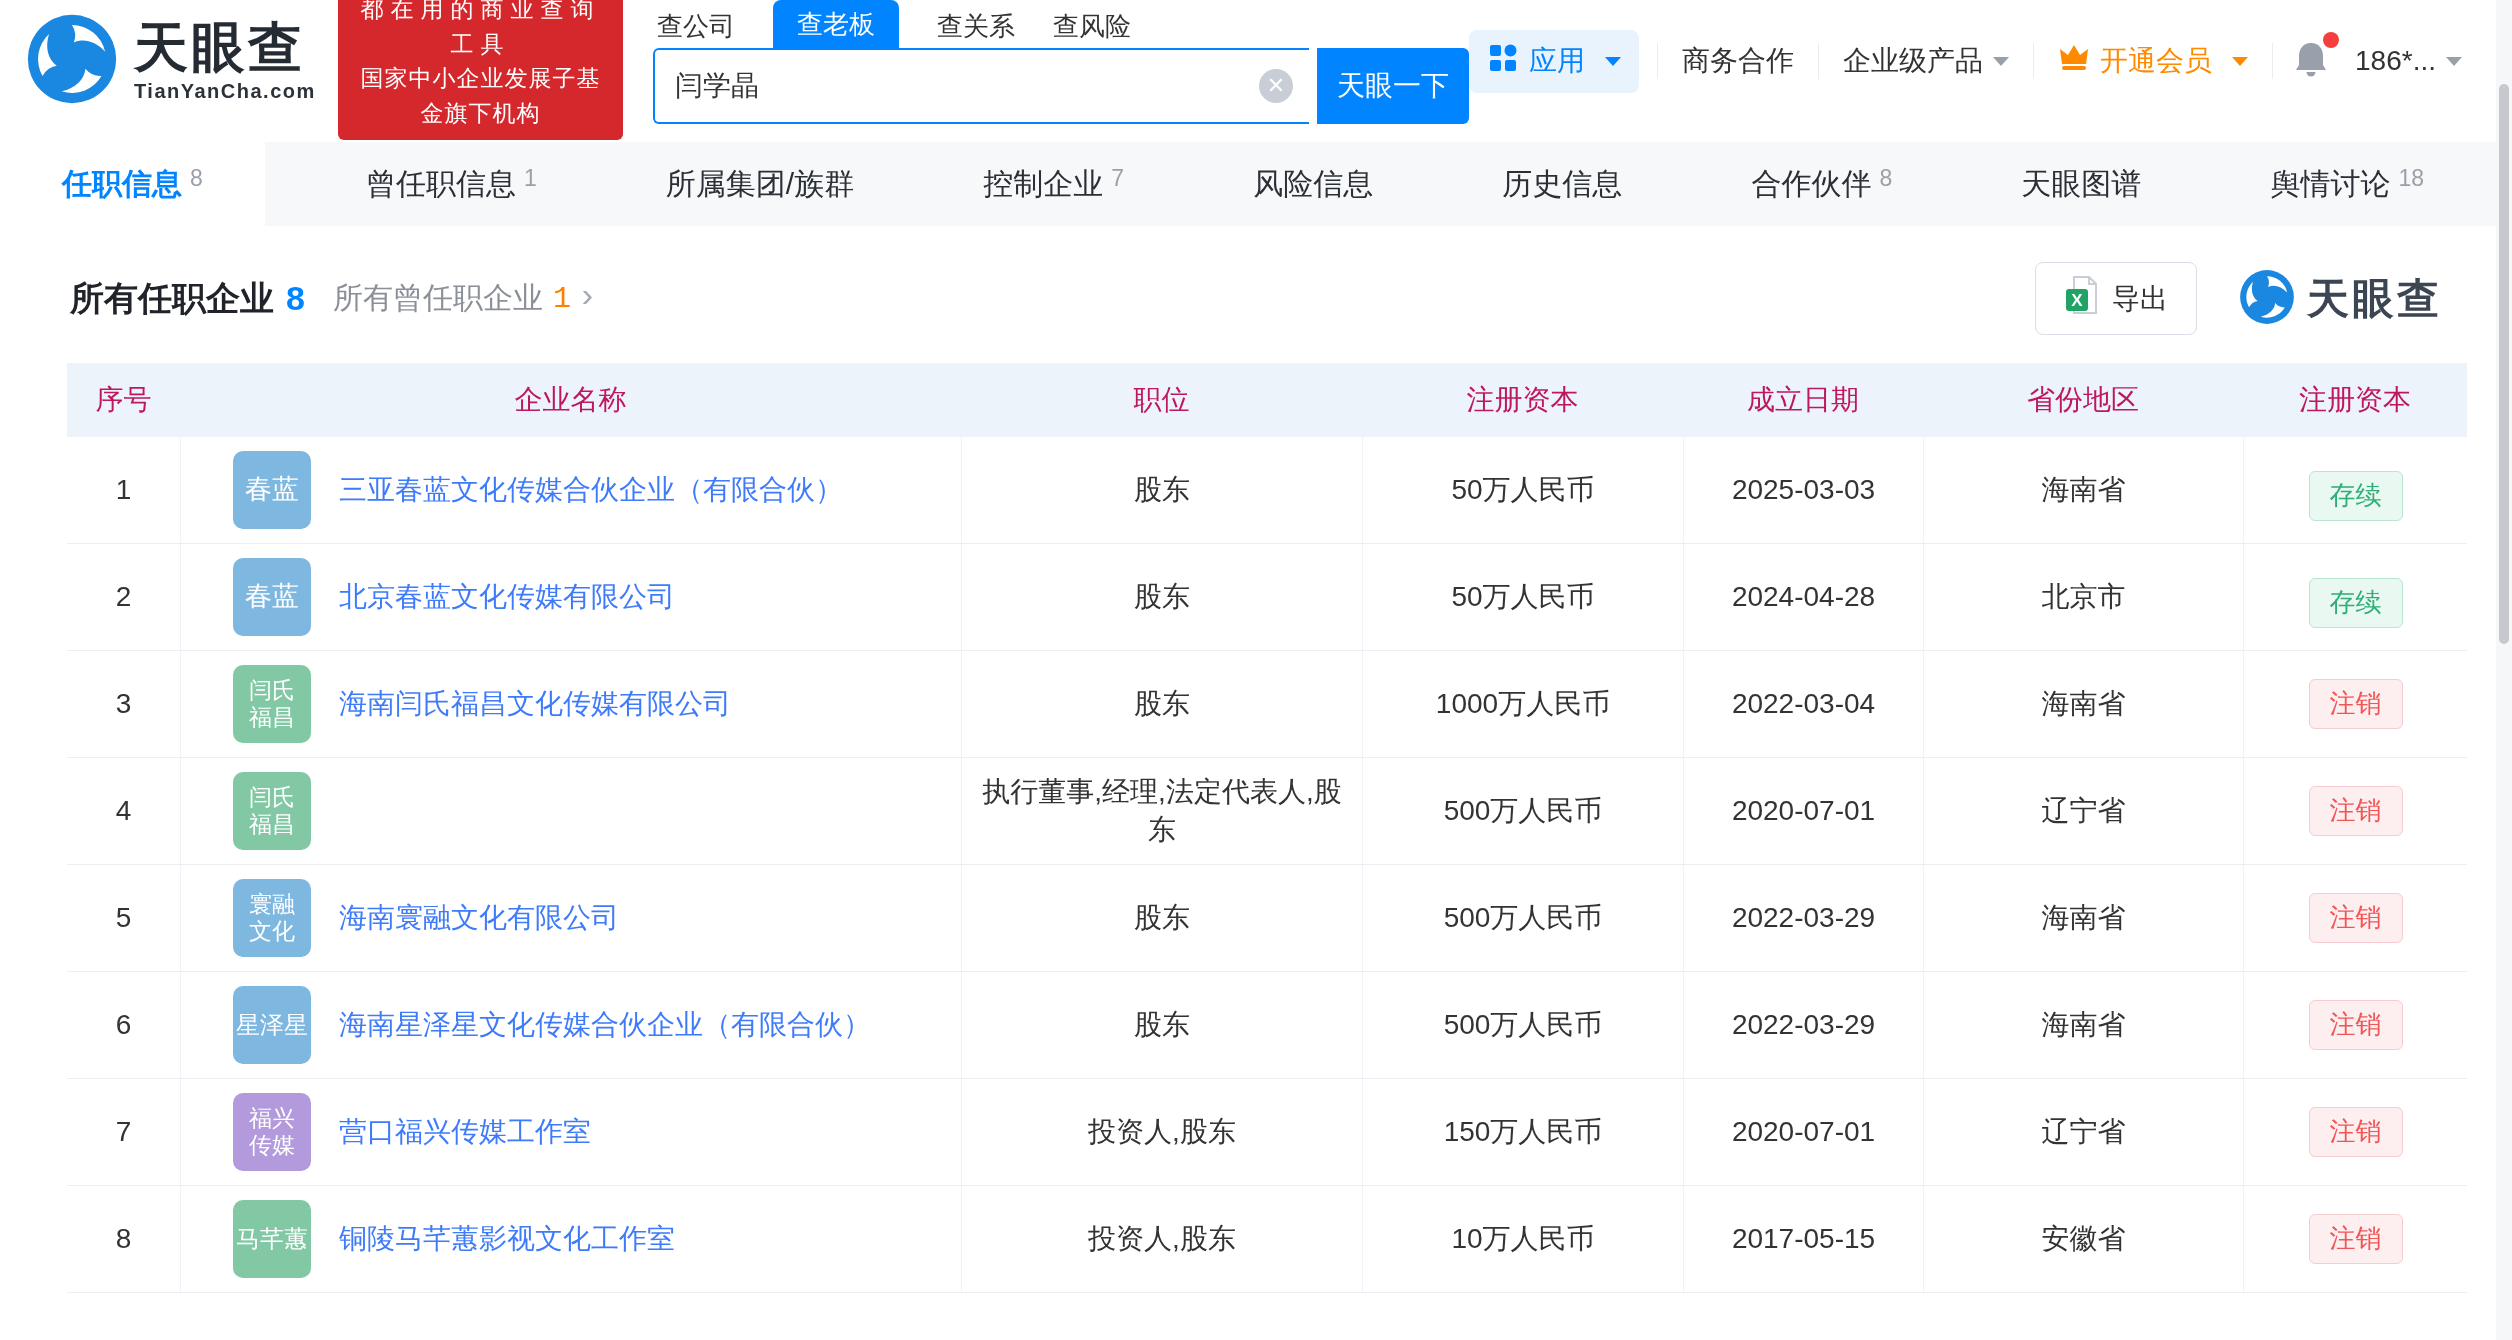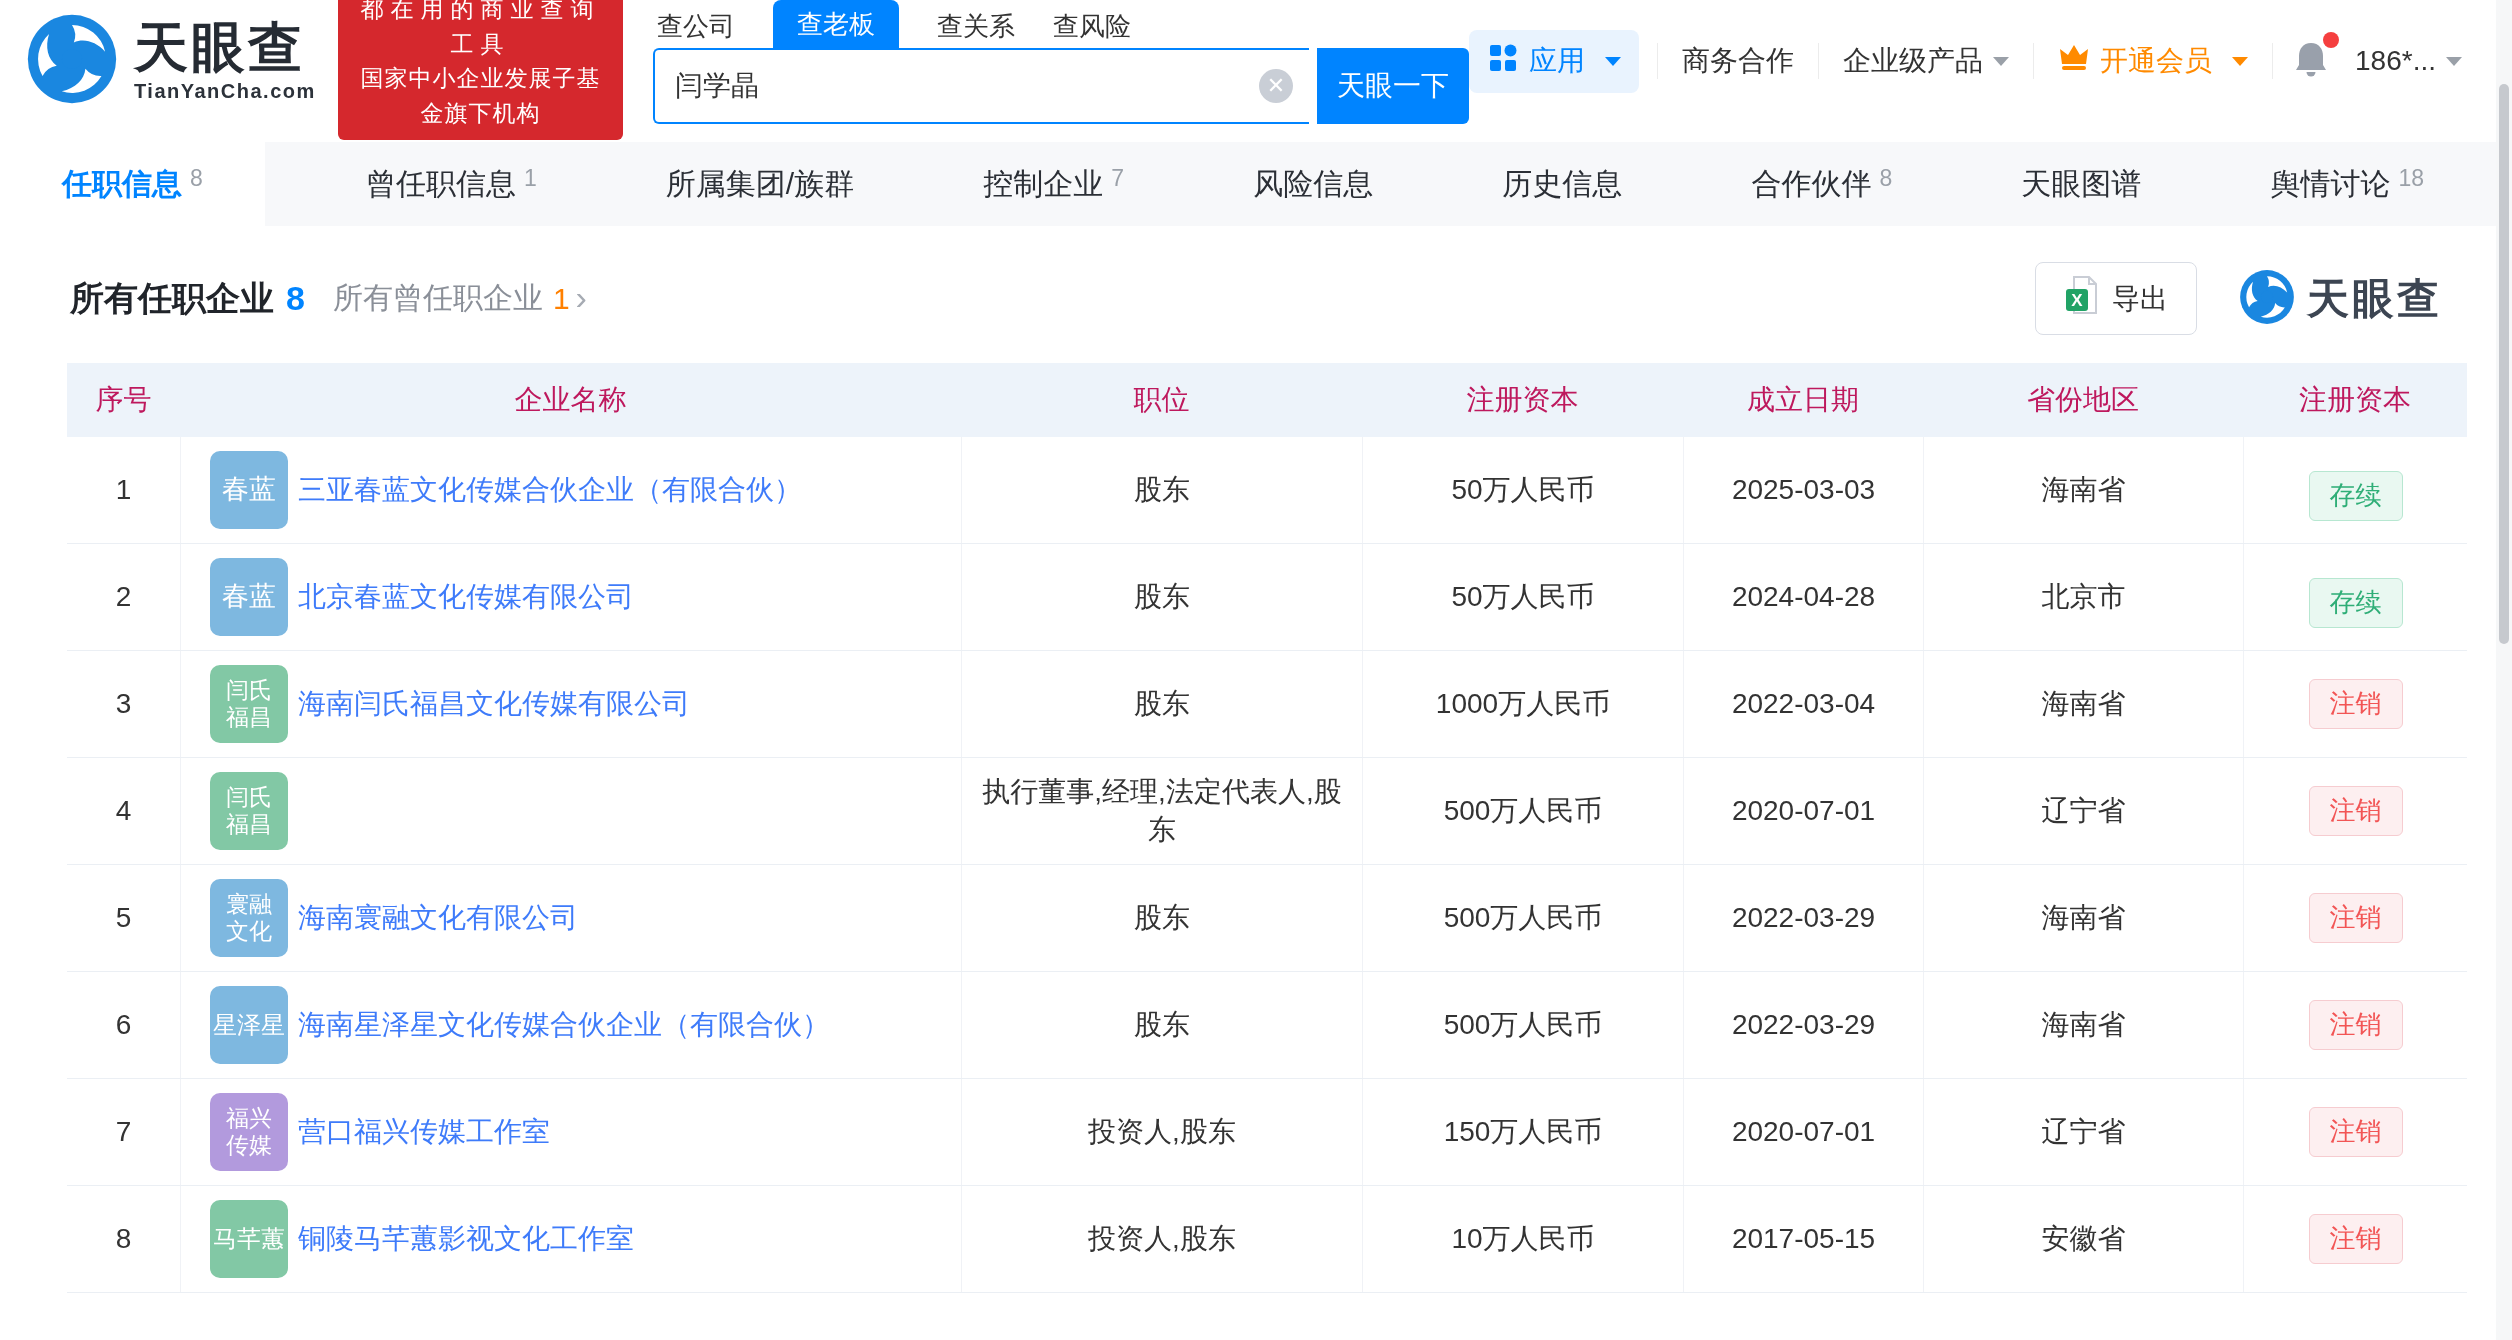--- a/index.html
+++ b/index.html
@@ -44,38 +44,38 @@
   
   .tabbar { margin-top:20px; background:#f7f8fa; height:84px; display:flex; justify-content:space-between;
     align-items:stretch; padding-right:60px; }
   .page-tab { display:flex; align-items:center; padding:0 28px; font-size:30px; color:#2b2f36; cursor:pointer; white-space:nowrap; }
   .page-tab.active { background:#fff; color:#0084ff; font-weight:600; padding:0 62px; }
   .tab-count { font-size:23px; color:#9aa0a8; margin-left:8px; transform:translateY(-6px); font-weight:400; }
   
   .section-head { display:flex; align-items:center; margin:36px 70px 28px 70px; }
   .sec-title { font-size:34px; font-weight:700; color:#20242a; }
   .sec-count { font-size:34px; font-weight:700; color:#0084ff; margin-left:12px; }
-  .sec-secondary { display:flex; align-items:center; margin-left:28px; font-size:30px; color:#8a8f98; cursor:pointer; }
+  .sec-secondary { display:flex; align-items:center; margin-left:28px; font-size:30px; color:#8a8f98; cursor:pointer;font-family:Liberation Mono, monospace; }
   .sec-secondary .n { color:#ff8000; margin-left:10px; }
   .sec-secondary .arr { color:#a6abb3; margin-left:6px; font-size:34px; line-height:1; transform:translateY(-2px); }
   .head-right { margin-left:auto; display:flex; align-items:center; gap:42px; }
   .export-btn { display:flex; align-items:center; gap:14px; border:1px solid #d9dde5; border-radius:8px;
     padding:12px 28px; font-size:28px; color:#333; background:#fff; cursor:pointer; }
   .watermark { display:flex; align-items:center; gap:12px; }
   .watermark .wm-txt { font-size:42px; font-weight:800; color:#3c4552; letter-spacing:3px; }
   
   .tbl { margin:0 45px 0 67px; width:2400px; }
   .t-head, .t-row { display:grid; grid-template-columns:113px 781px 401px 321px 240px 320px 224px; }
   .t-head { background:#edf3fa; height:74px; align-items:center; }
   .t-head .h { font-size:28px; color:#be185d; font-weight:500; text-align:center; }
   .t-row { border-bottom:1px solid #ebeff4; min-height:106px; align-items:stretch; }
   .c { display:flex; align-items:center; justify-content:center; text-align:center; font-size:28px; color:#333;
     padding:14px 16px; border-left:1px solid #f0f2f6; }
   .c:first-child { border-left:none; }
-  .c.company { justify-content:flex-start; text-align:left; gap:10px; padding-left:29px;align-items:center; }
+  .c.company { justify-content:flex-start; text-align:left; gap:28px; padding-left:52px;align-items:center; }
   .avatar { width:78px; height:78px; border-radius:10px; color:#fff; display:flex; flex-direction:column;
     align-items:center; justify-content:center; line-height:1.18; flex-shrink:0; cursor:pointer; }
   .company-link { color:#3e7bfa; font-size:28px; line-height:1.45; cursor:pointer; }
   .badge { font-size:26px; padding:8px 20px; border-radius:6px; border:1px solid; line-height:1.2; }
   .st-active { color:#2fae77; background:#e9f8f1; border-color:#b7e7d1;margin-top:12px; }
   .st-cancel { color:#f25555; background:#fdeff0; border-color:#f6ccd0; }
   
   .scrollbar { position:absolute; top:0; right:0; width:16px; height:1340px; background:#f6f7f8; }
   .scroll-thumb { position:absolute; top:84px; left:3px; width:10px; height:560px; background:#c6c9ce; border-radius:6px; }
 </style>

